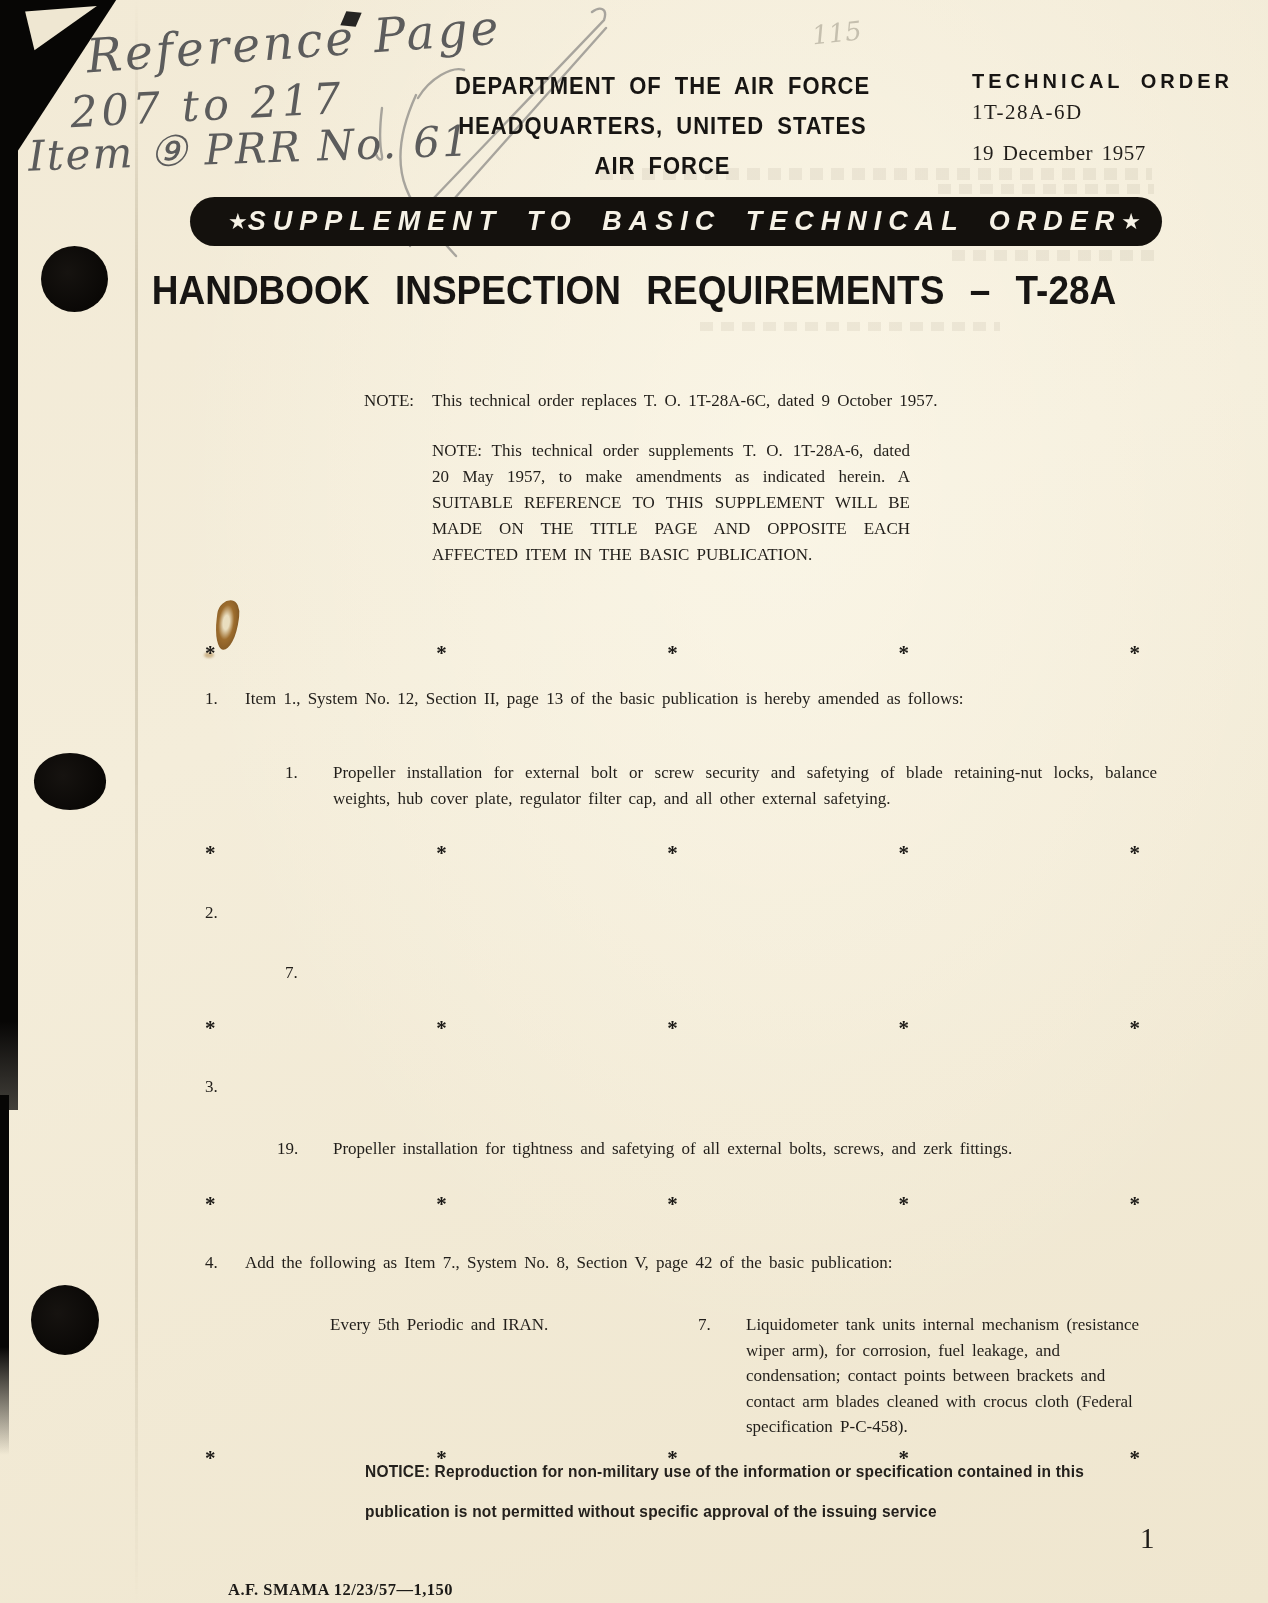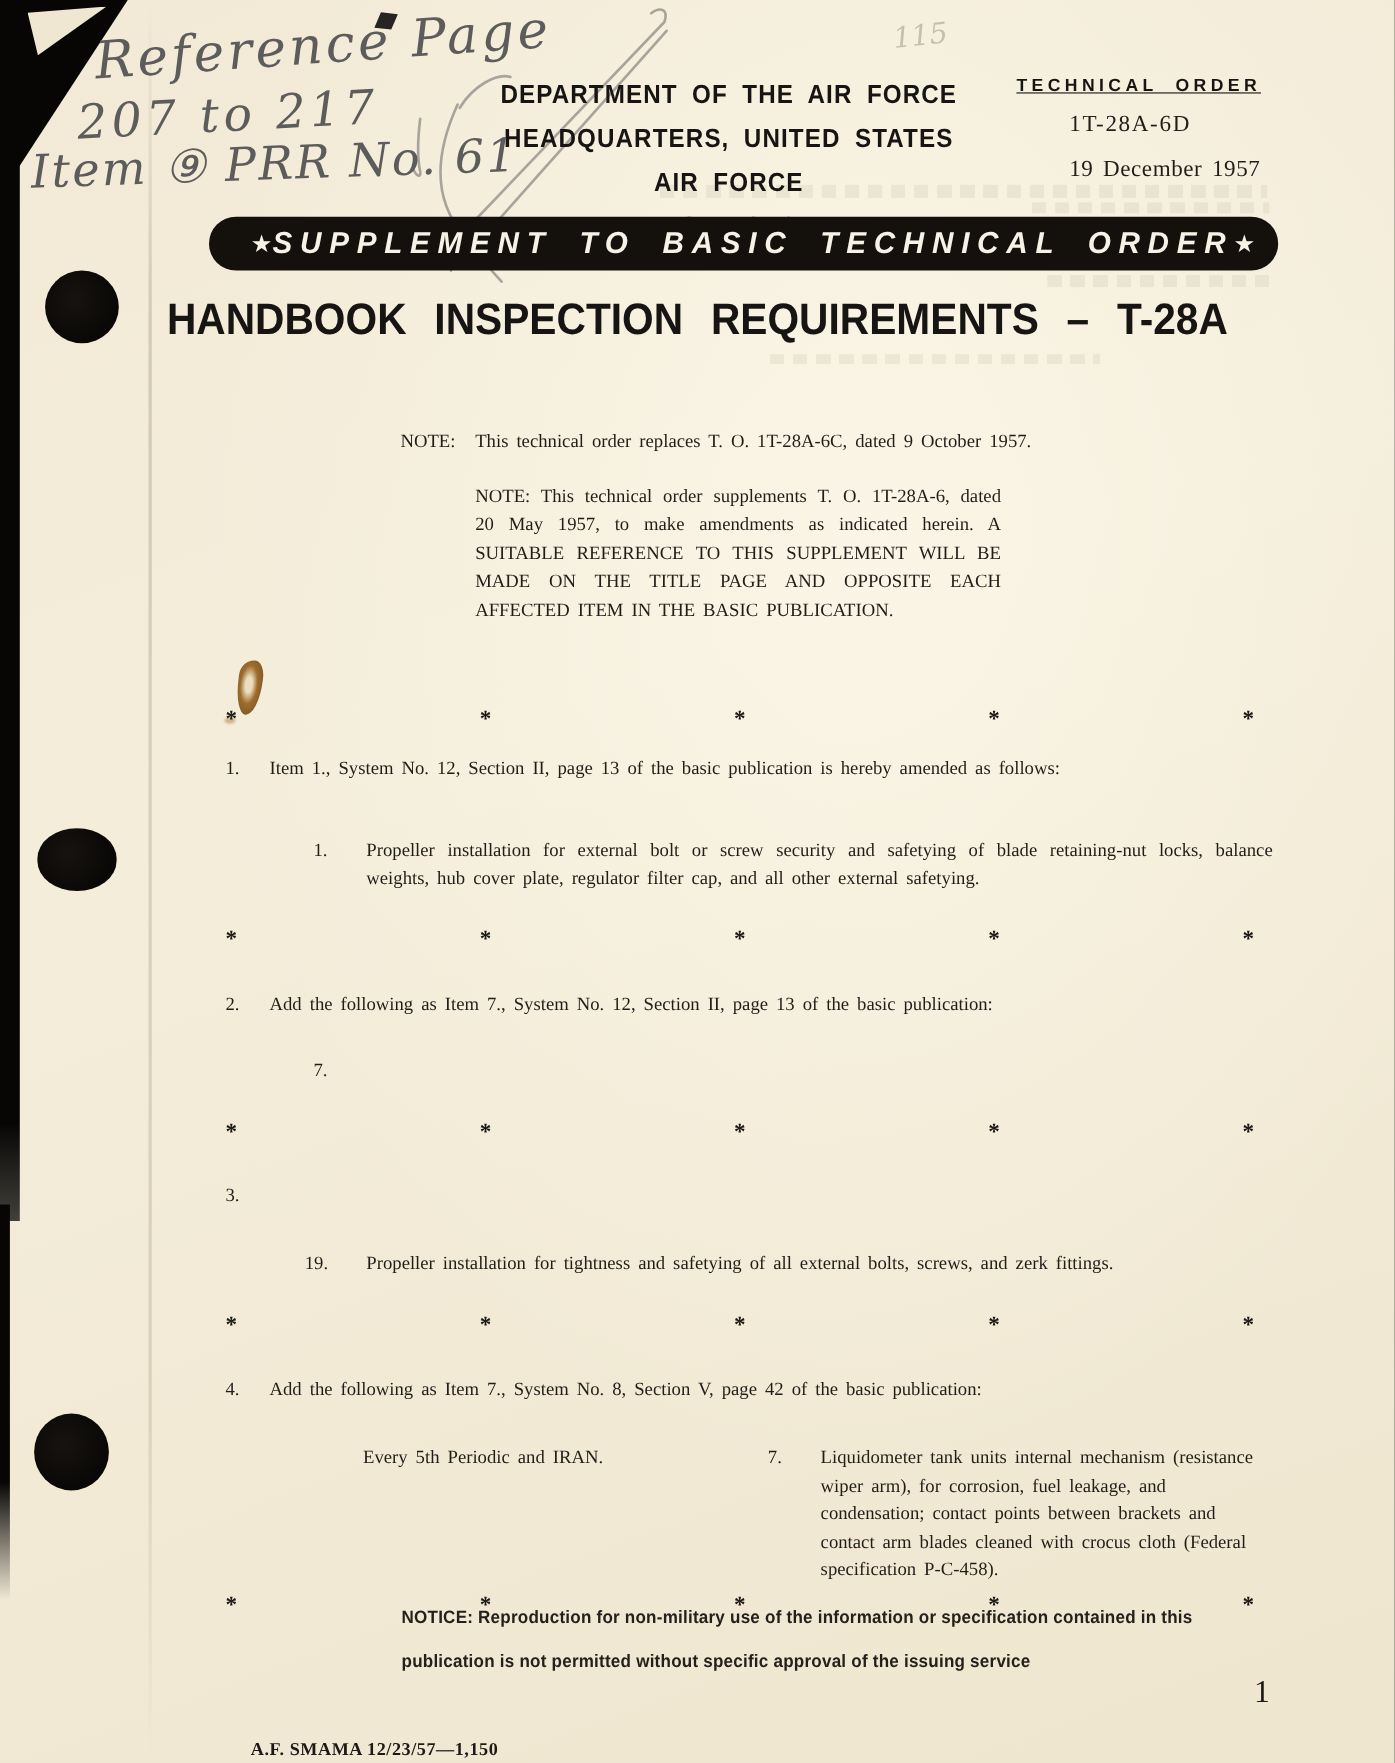--- a/index.html
+++ b/index.html
@@ -30,21 +30,21 @@
   .pencil-mark{left:343px;top:12px;width:16px;height:14px;background:#262523;transform:skewX(-18deg) rotate(6deg);}
   .faint115{left:812px;top:18px;font-family:"DejaVu Serif",serif;font-style:italic;font-size:26px;color:#8c8676;opacity:.45;transform:rotate(-6deg);}
   
   .hand{font-family:"DejaVu Serif", serif;font-style:italic;color:#5c5c5c;white-space:nowrap;}
   .hand1{left:86px;top:14px;font-size:47px;transform:rotate(-4deg);letter-spacing:3px;}
   .hand2{left:70px;top:80px;font-size:43px;transform:rotate(-3deg);letter-spacing:4px;}
   .hand3{left:28px;top:124px;font-size:42px;transform:rotate(-2deg);letter-spacing:2px;}
   
   .gothic{font-family:"Liberation Sans", sans-serif;font-weight:700;color:#171513;}
   .org-block{left:440px;top:66px;width:445px;text-align:center;line-height:37px;font-size:22px;letter-spacing:1px;word-spacing:6px;transform:scaleY(1.08);transform-origin:top;}
-  .to-label{left:924px;top:70px;font-size:16px;letter-spacing:4px;word-spacing:8px;text-decoration:underline;}
+  .to-label{left:972px;top:70px;font-size:20px;letter-spacing:4px;word-spacing:8px;}
   .to-num{left:972px;top:100px;font-size:21px;letter-spacing:1.5px;}
   .to-date{left:972px;top:141px;font-size:21px;letter-spacing:.5px;}
   
   .banner{left:190px;top:197px;width:972px;height:49px;background:#14110d;border-radius:25px;
     display:flex;align-items:center;justify-content:space-between;padding:0 38px;box-sizing:border-box;}
   .banner .txt{color:#f6f2e6;font-family:"Liberation Sans",sans-serif;font-weight:700;font-style:italic;
     font-size:27px;letter-spacing:7px;word-spacing:10px;transform:scaleY(1.02);white-space:nowrap;}
   .banner .star{color:#f6f2e6;font-size:22px;font-style:normal;}
   .doc-title{left:0;top:268px;width:1296px;text-align:center;font-size:37px;letter-spacing:0;word-spacing:15px;transform:scaleY(1.08) translateX(-14px);transform-origin:top;white-space:nowrap;}
   
@@ -177,21 +177,20 @@
     <span class="pnum">1.</span>
     <span>Item 1., System No. 12, Section II, page 13 of the basic publication is hereby amended as follows:</span>
   </div>
   <div class="abs serif sub s1">
     <span class="snum">1.</span>
     <span class="just">Propeller installation for external bolt or screw security and safetying of blade retaining-nut locks, balance weights, hub cover plate, regulator filter cap, and all other external safetying.</span>
   </div>
 
   <div class="abs serif para p2">
     <span class="pnum">2.</span>
-    <span>Add the following as Item 7., System No. 12, Section II, page 13 of the basic publication:</span>
   </div>
   <div class="abs serif sub s2">
     <span class="snum">7.</span>
   </div>
 
   <div class="abs serif para p3">
     <span class="pnum">3.</span>
   </div>
   <div class="abs serif sub s3">
     <span class="snum">19.</span>

